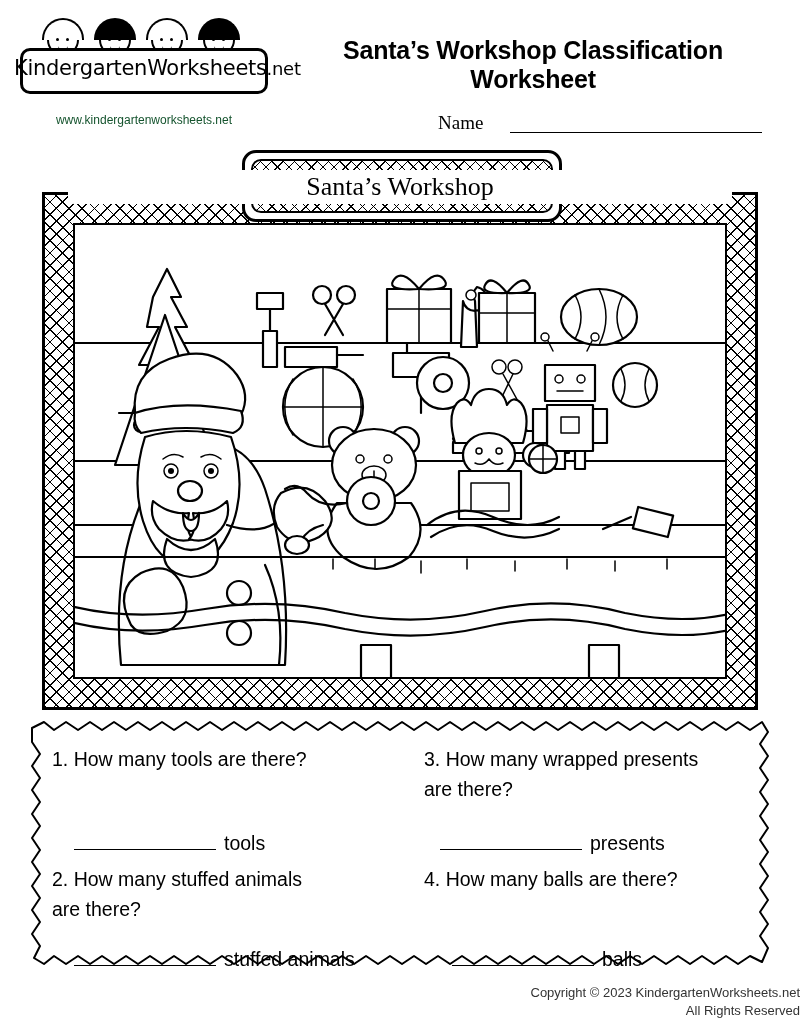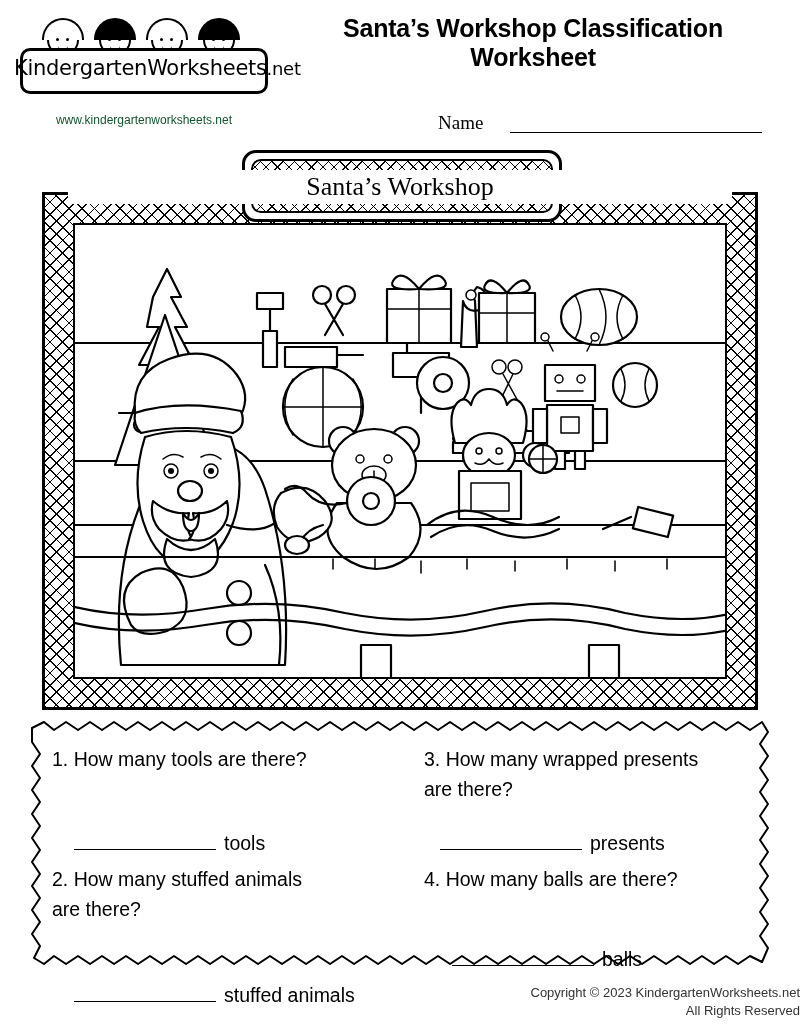--- a/index.html
+++ b/index.html
@@ -111,21 +111,21 @@
     top: 113px;
     width: 260px;
     text-align: center;
     font-size: 12px;
     color: #14532d;
     font-family: "Liberation Sans", sans-serif;
   }
   .title {
     position: absolute;
     left: 278px;
-    top: 14px;
+    top: 36px;
     width: 510px;
     text-align: center;
     font-size: 25px;
     font-weight: bold;
     font-family: "Liberation Sans", sans-serif;
     letter-spacing: -0.2px;
   }
   .name-row {
     position: absolute;
     left: 420px;
@@ -255,21 +255,21 @@
   .ans .blank {
     display: inline-block;
     width: 142px;
     border-bottom: 1.5px solid #000;
     margin-right: 8px;
     height: 19px;
   }
   .q1 { left: 0; top: 8px; width: 350px; }
   .q1a { left: 22px; top: 92px; }
   .q2 { left: 0; top: 128px; width: 330px; }
-  .q2a { left: 22px; top: 208px; margin-top: 36px; }
+  .q2a { left: 22px; top: 208px; }
   .q3 { left: 372px; top: 8px; width: 330px; }
   .q3a { left: 388px; top: 92px; }
   .q4 { left: 372px; top: 128px; width: 330px; }
   .q4a { left: 400px; top: 208px; }
 
   
   .footer {
     position: absolute;
     left: 0;
     top: 984px;

